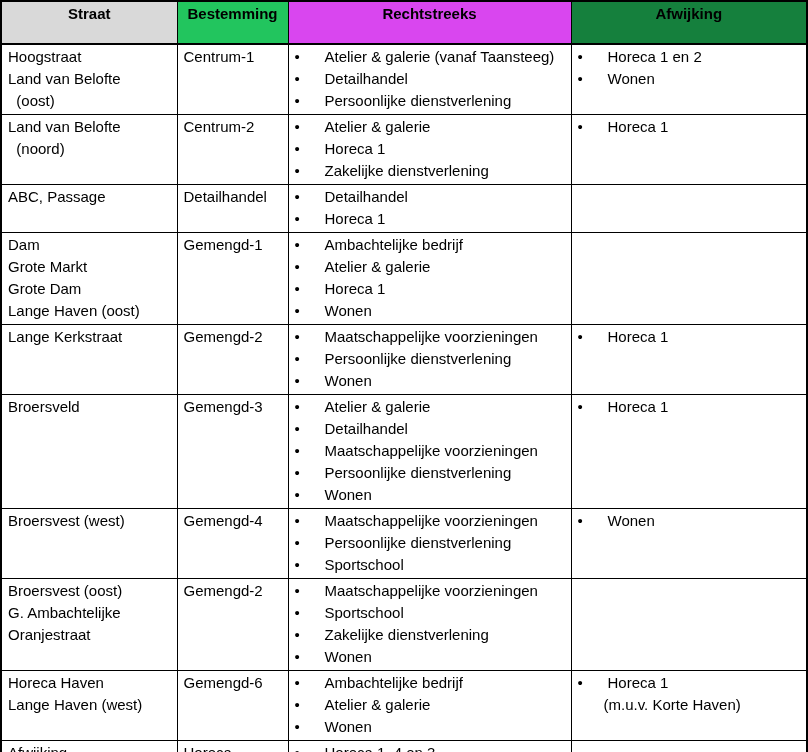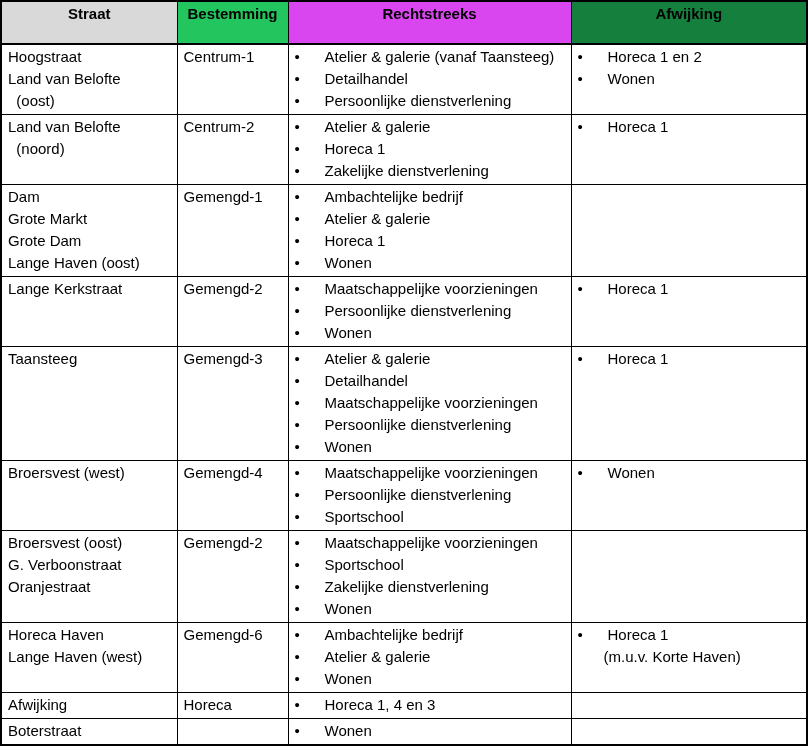--- a/index.html
+++ b/index.html
@@ -129,20 +129,37 @@
           </td>
           <td>
             <div class="bi">
               <span class="b">•</span>
               <span class="t">Horeca 1</span>
             </div>
           </td>
         </tr>
         <tr>
           <td>
+            <div class="line">ABC, Passage</div>
+          </td>
+          <td><span>Detailhandel</span></td>
+          <td>
+            <div class="bi">
+              <span class="b">•</span>
+              <span class="t">Detailhandel</span>
+            </div>
+            <div class="bi">
+              <span class="b">•</span>
+              <span class="t">Horeca 1</span>
+            </div>
+          </td>
+          <td></td>
+        </tr>
+        <tr>
+          <td>
             <div class="line">Dam</div>
             <div class="line">Grote Markt</div>
             <div class="line">Grote Dam</div>
             <div class="line">Lange Haven (oost)</div>
           </td>
           <td><span>Gemengd-1</span></td>
           <td>
             <div class="bi">
               <span class="b">•</span>
               <span class="t">Ambachtelijke bedrijf</span>
@@ -183,21 +200,21 @@
           </td>
           <td>
             <div class="bi">
               <span class="b">•</span>
               <span class="t">Horeca 1</span>
             </div>
           </td>
         </tr>
         <tr>
           <td>
-            <div class="line">Taansteeg</div>
+            <div class="line">Broersveld</div>
           </td>
           <td><span>Gemengd-3</span></td>
           <td>
             <div class="bi">
               <span class="b">•</span>
               <span class="t">Atelier &amp; galerie</span>
             </div>
             <div class="bi">
               <span class="b">•</span>
               <span class="t">Detailhandel</span>
@@ -244,21 +261,21 @@
           <td>
             <div class="bi">
               <span class="b">•</span>
               <span class="t">Wonen</span>
             </div>
           </td>
         </tr>
         <tr>
           <td>
             <div class="line">Broersvest (oost)</div>
-            <div class="line">G. Verboonstraat</div>
+            <div class="line">G. Ambachtelijke</div>
             <div class="line">Oranjestraat</div>
           </td>
           <td><span>Gemengd-2</span></td>
           <td>
             <div class="bi">
               <span class="b">•</span>
               <span class="t">Maatschappelijke voorzieningen</span>
             </div>
             <div class="bi">
               <span class="b">•</span>

